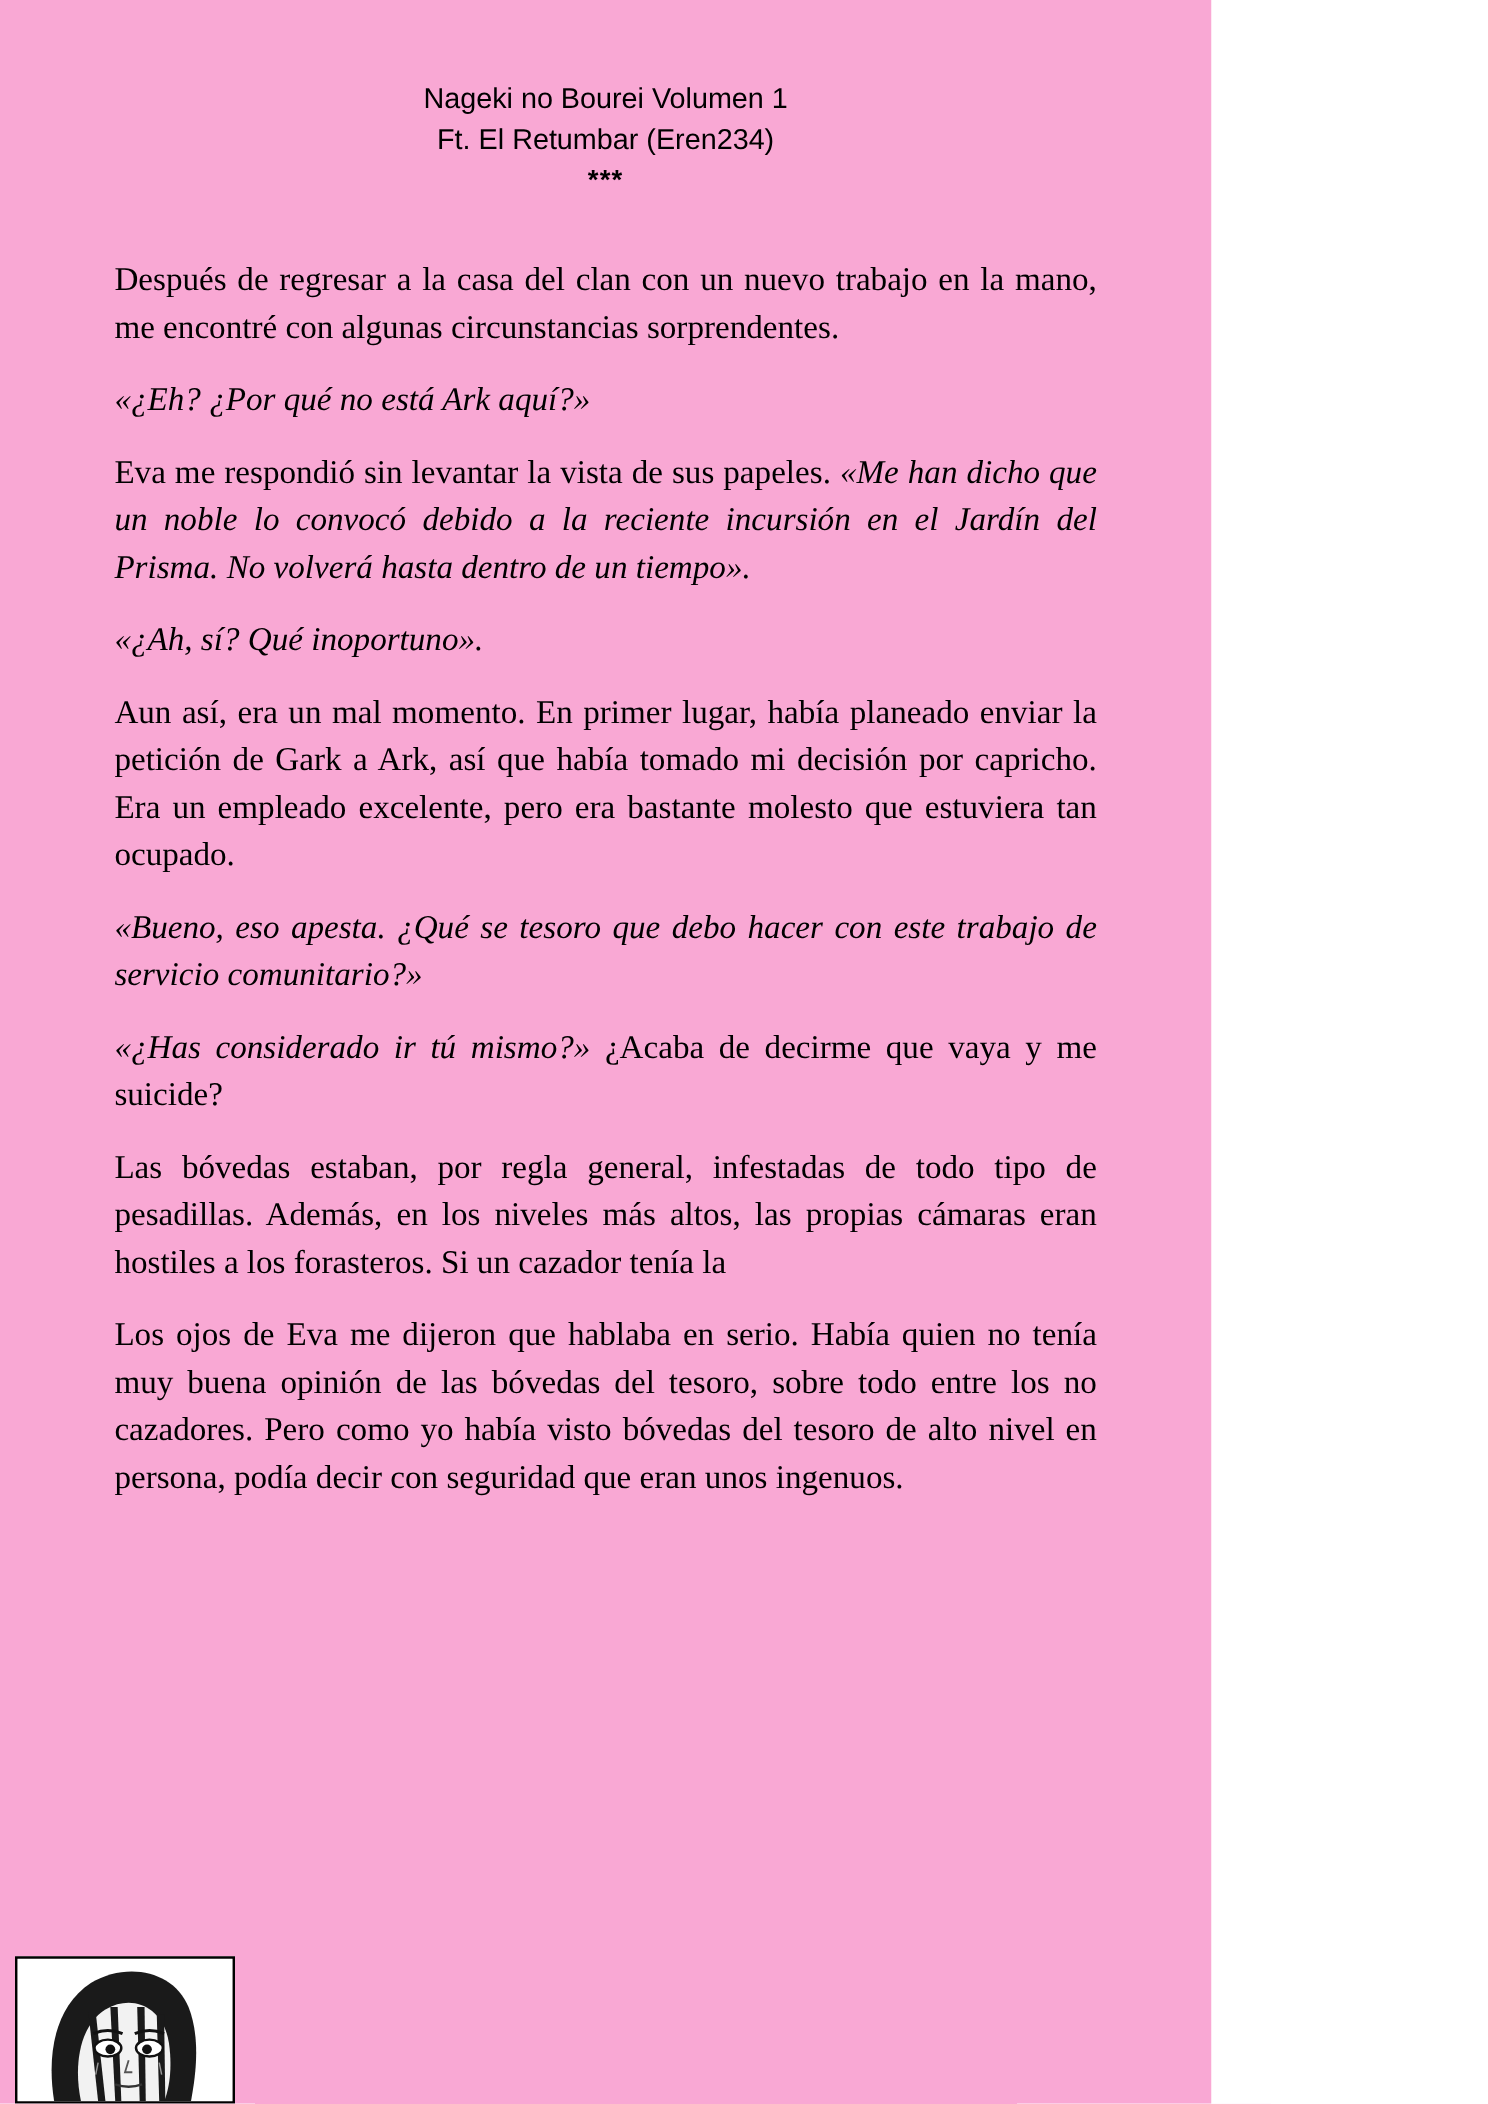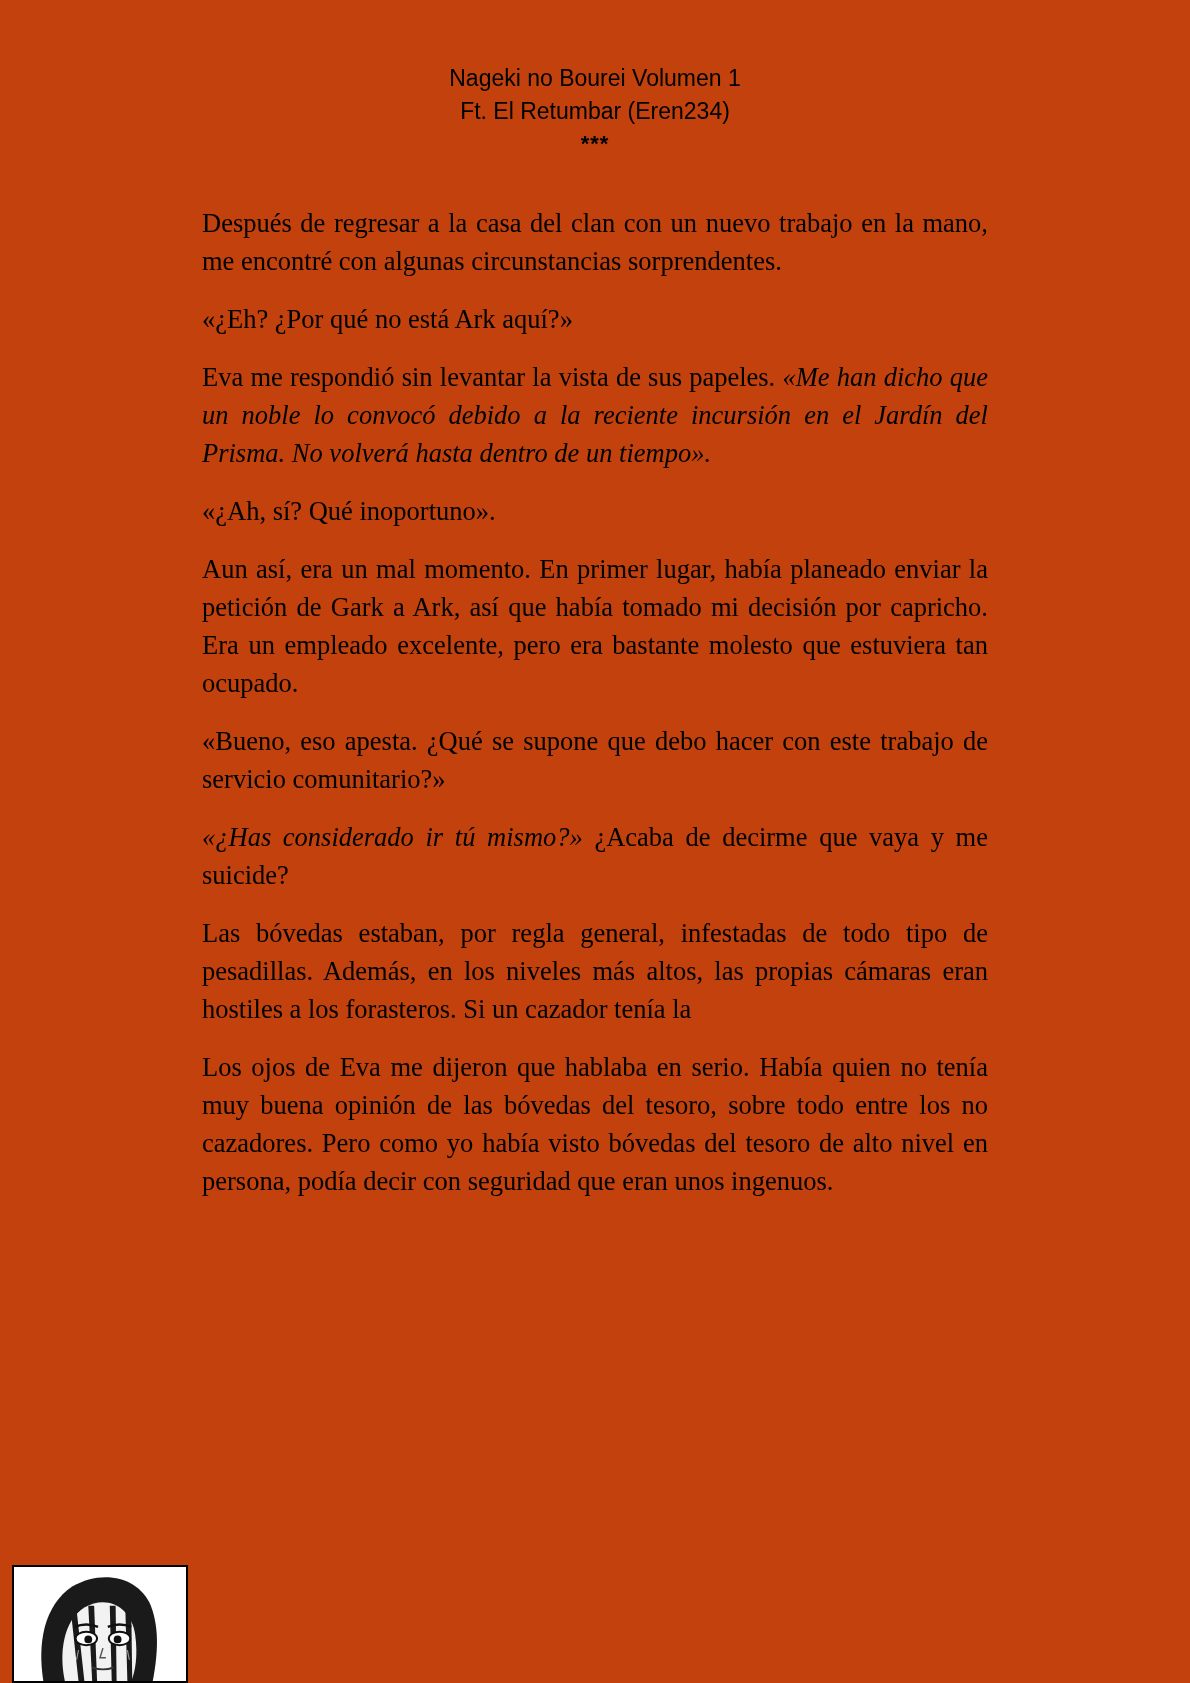--- a/index.html
+++ b/index.html
@@ -2,23 +2,23 @@
 <html lang="es"><head>
 <meta charset="utf-8">
 <style>
   html, body {
     margin: 0;
     padding: 0;
     background: #ffffff;
   }
   .page {
     position: relative;
-    width: 1190px;
+    width: 969px;
     height: 1683px;
-    background: #c2410c;
+    background: #f9a8d4;
     overflow: hidden;
     box-sizing: border-box;
   }
   .header {
     padding-top: 62px;
     text-align: center;
     font-family: "Liberation Sans", sans-serif;
     font-size: 23px;
     line-height: 33px;
     color: #000000;
@@ -43,20 +43,21 @@
     line-height: 38px;
     color: #000000;
     text-align: justify;
     text-justify: inter-word;
     hyphens: none;
   }
   .body-text p {
     margin: 0 0 20px 0;
   }
   .body-text p.italic {
+    font-style: italic;
   }
   .body-text p .it {
     font-style: italic;
   }
   .thumb {
     position: absolute;
     left: 12px;
     bottom: 0;
     width: 176px;
     height: 118px;
@@ -89,21 +90,21 @@
     <p class="italic">«¿Eh? ¿Por qué no está Ark aquí?»</p>
 
     <p><span>Eva me respondió sin levantar la vista de sus papeles. </span><span class="it">«Me han dicho que un noble lo convocó debido a la reciente incursión en el Jardín del Prisma. No volverá hasta dentro de un tiempo».</span></p>
 
     <p class="italic">«¿Ah, sí? Qué inoportuno».</p>
 
 
 
     <p>Aun así, era un mal momento. En primer lugar, había planeado enviar la petición de Gark a Ark, así que había tomado mi decisión por capricho. Era un empleado excelente, pero era bastante molesto que estuviera tan ocupado.</p>
 
-    <p class="italic">«Bueno, eso apesta. ¿Qué se supone que debo hacer con este trabajo de servicio comunitario?»</p>
+    <p class="italic">«Bueno, eso apesta. ¿Qué se tesoro que debo hacer con este trabajo de servicio comunitario?»</p>
 
     <p><span class="it">«¿Has considerado ir tú mismo?»</span><span> ¿Acaba de decirme que vaya y me suicide?</span></p>
 
     <p>Las bóvedas estaban, por regla general, infestadas de todo tipo de pesadillas. Además, en los niveles más altos, las propias cámaras eran hostiles a los forasteros. Si un cazador tenía la</p>
 
     <p>Los ojos de Eva me dijeron que hablaba en serio. Había quien no tenía muy buena opinión de las bóvedas del tesoro, sobre todo entre los no cazadores. Pero como yo había visto bóvedas del tesoro de alto nivel en persona, podía decir con seguridad que eran unos ingenuos.</p>
 
   </div>
 
   <div class="thumb">

